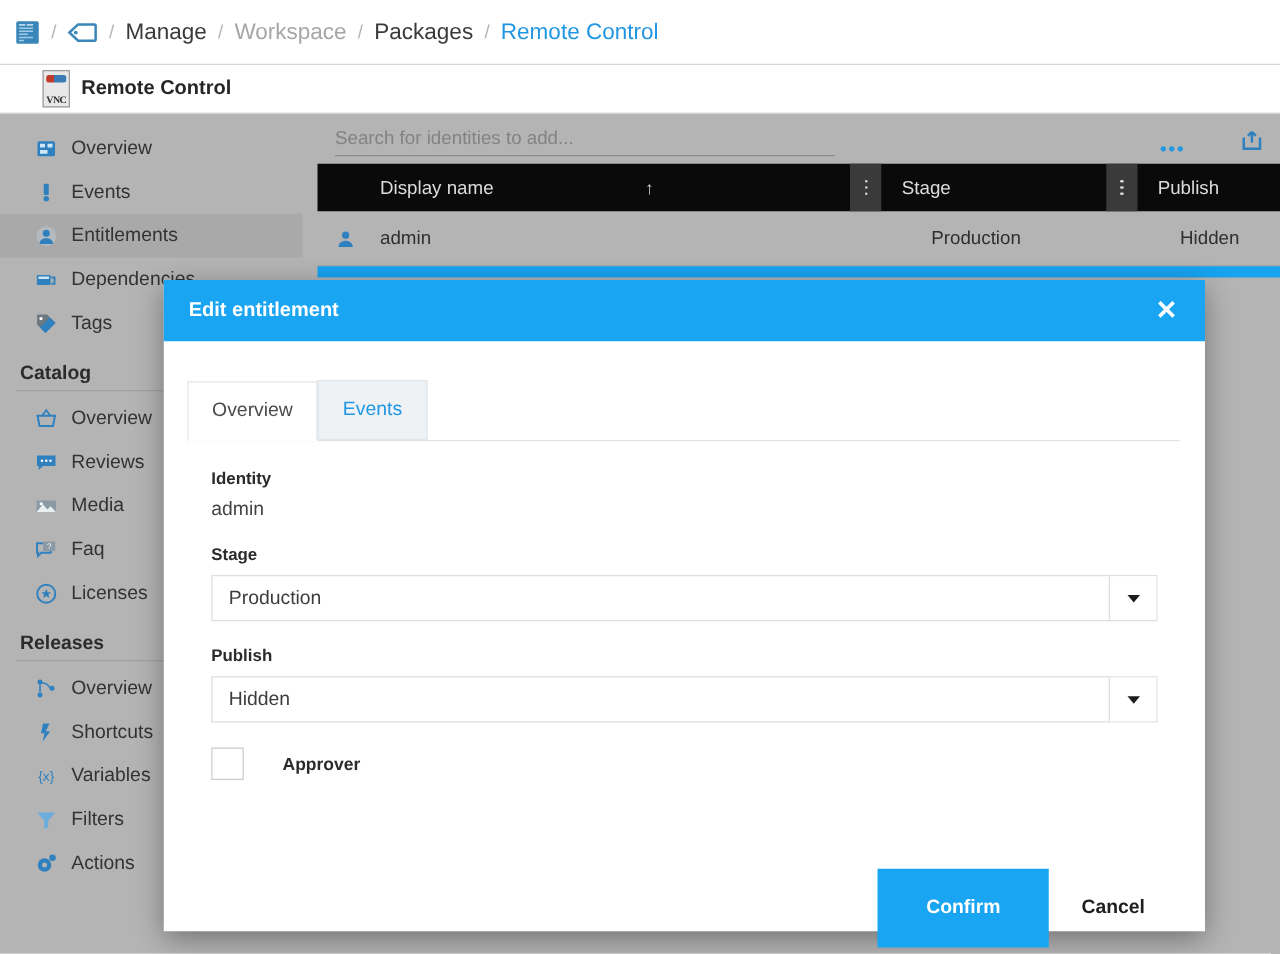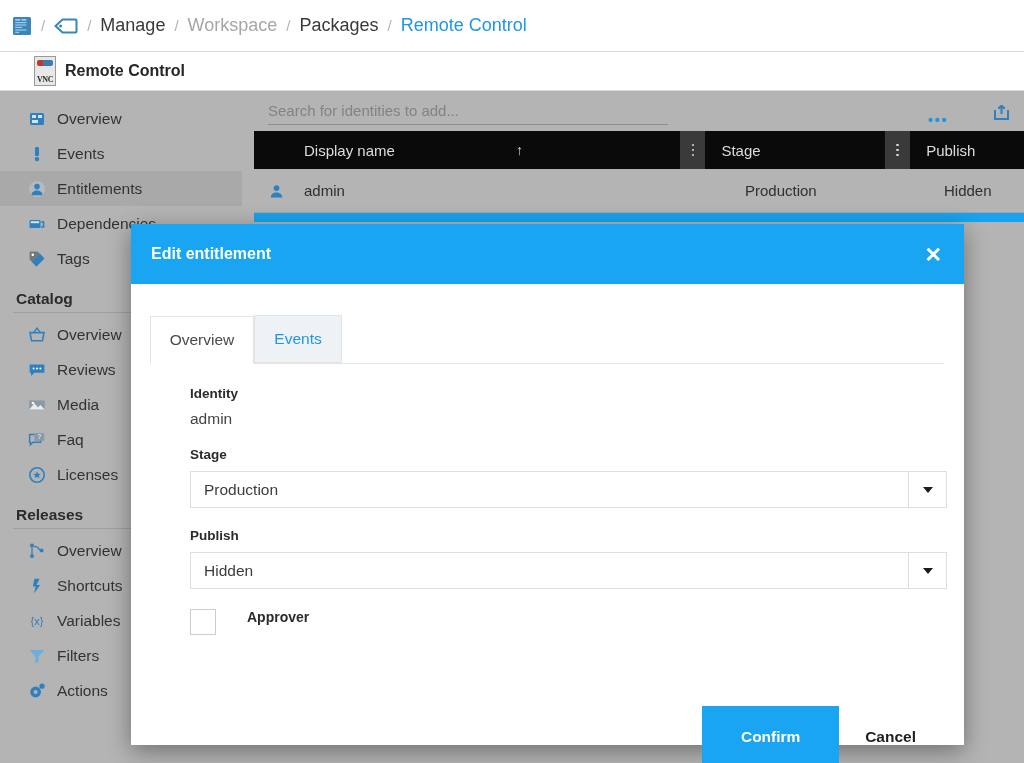--- a/index.html
+++ b/index.html
@@ -290,21 +290,21 @@
     box-shadow: 0 6px 22px rgba(0,0,0,0.38);
   }
   .modal {
     position: absolute;
     left: 131px; top: 224px;
     width: 833px;
     height: 521px;
     background: #ffffff;
   }
   .modal-header {
-    height: 60px;
+    height: 49px;
     background: #19a5f2;
     display: flex;
     align-items: center;
     justify-content: space-between;
     padding: 0 22px 0 20px;
     box-sizing: border-box;
   }
   .modal-title {
     color: #ffffff;
     font-size: 16px;
@@ -357,21 +357,20 @@
     background: #eef2f5;
     color: #2196e3;
     border: 1px solid #e2e5e8;
     border-bottom: 1px solid #e2e5e8;
     min-width: 88px;
   }
 
   
   .form {
     padding: 22px 32px 0 38px;
-    margin-left: 21px;
   }
   .f-label {
     font-size: 13.5px;
     font-weight: bold;
     color: #2b2b2b;
     margin: 0 0 9px 0;
   }
   .f-value {
     font-size: 15.5px;
     color: #444444;
@@ -407,21 +406,21 @@
   }
   .caret {
     width: 0; height: 0;
     border-left: 5.5px solid transparent;
     border-right: 5.5px solid transparent;
     border-top: 6.5px solid #1c1c1c;
     display: block;
   }
   .check-row {
     display: flex;
-    align-items: flex-start;
+    align-items: center;
     margin-top: 6px;
   }
   .checkbox {
     width: 26px; height: 26px;
     border: 1px solid #c9cdd1;
     background: #ffffff;
     box-sizing: border-box;
     cursor: pointer;
     flex: 0 0 auto;
   }

